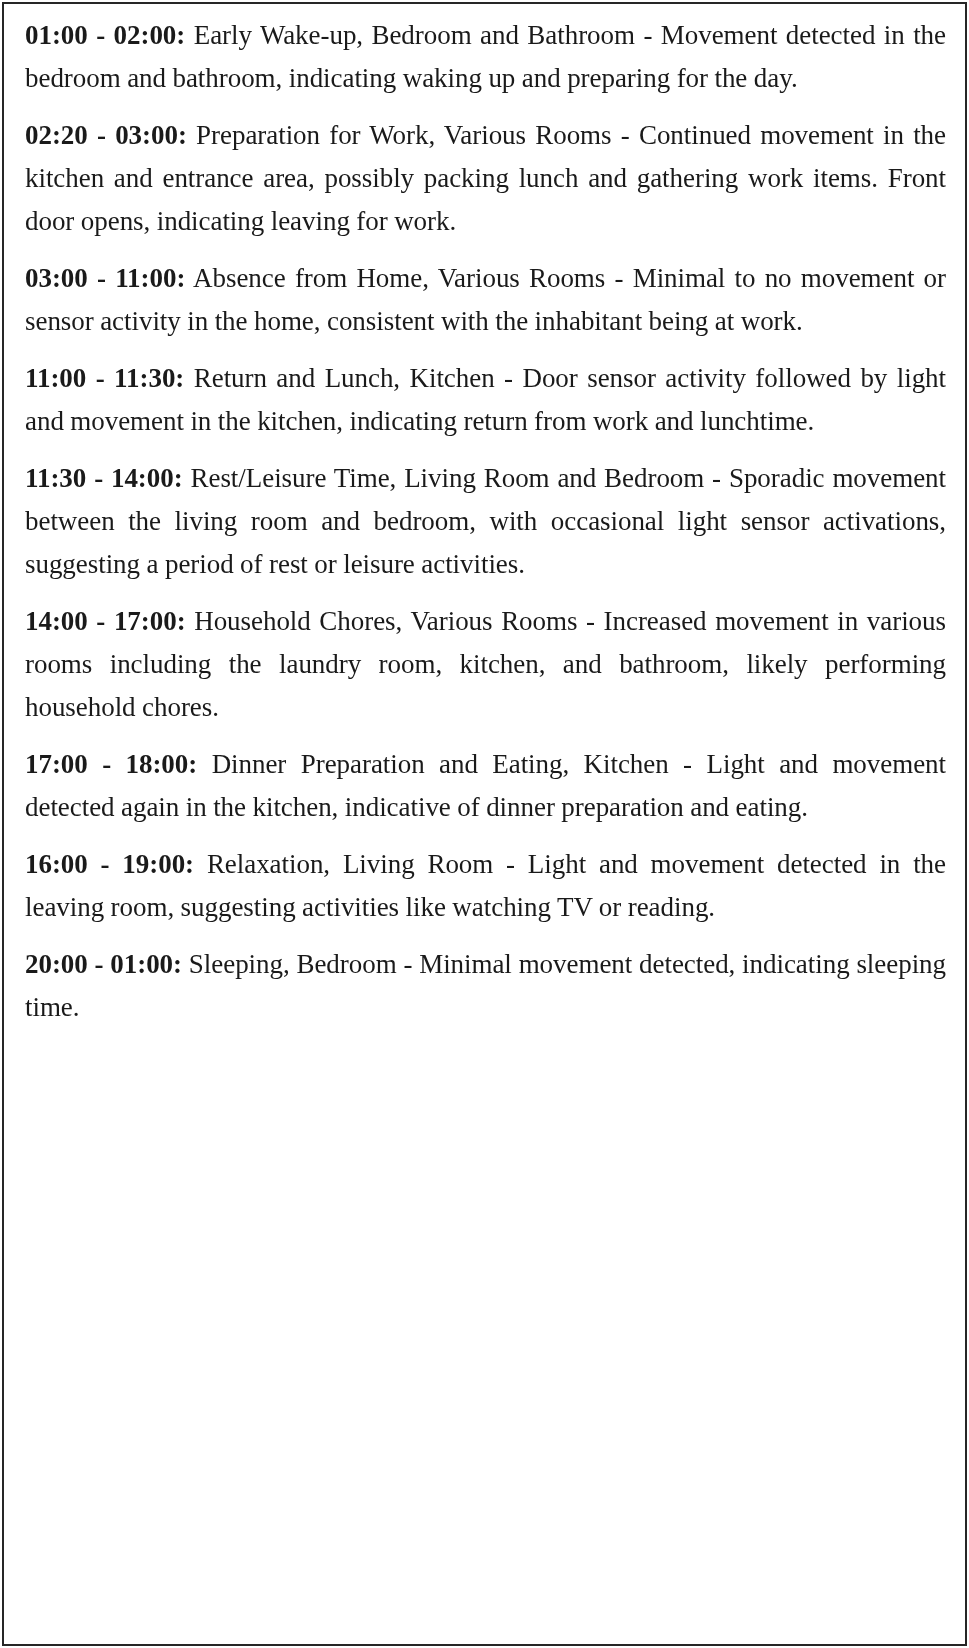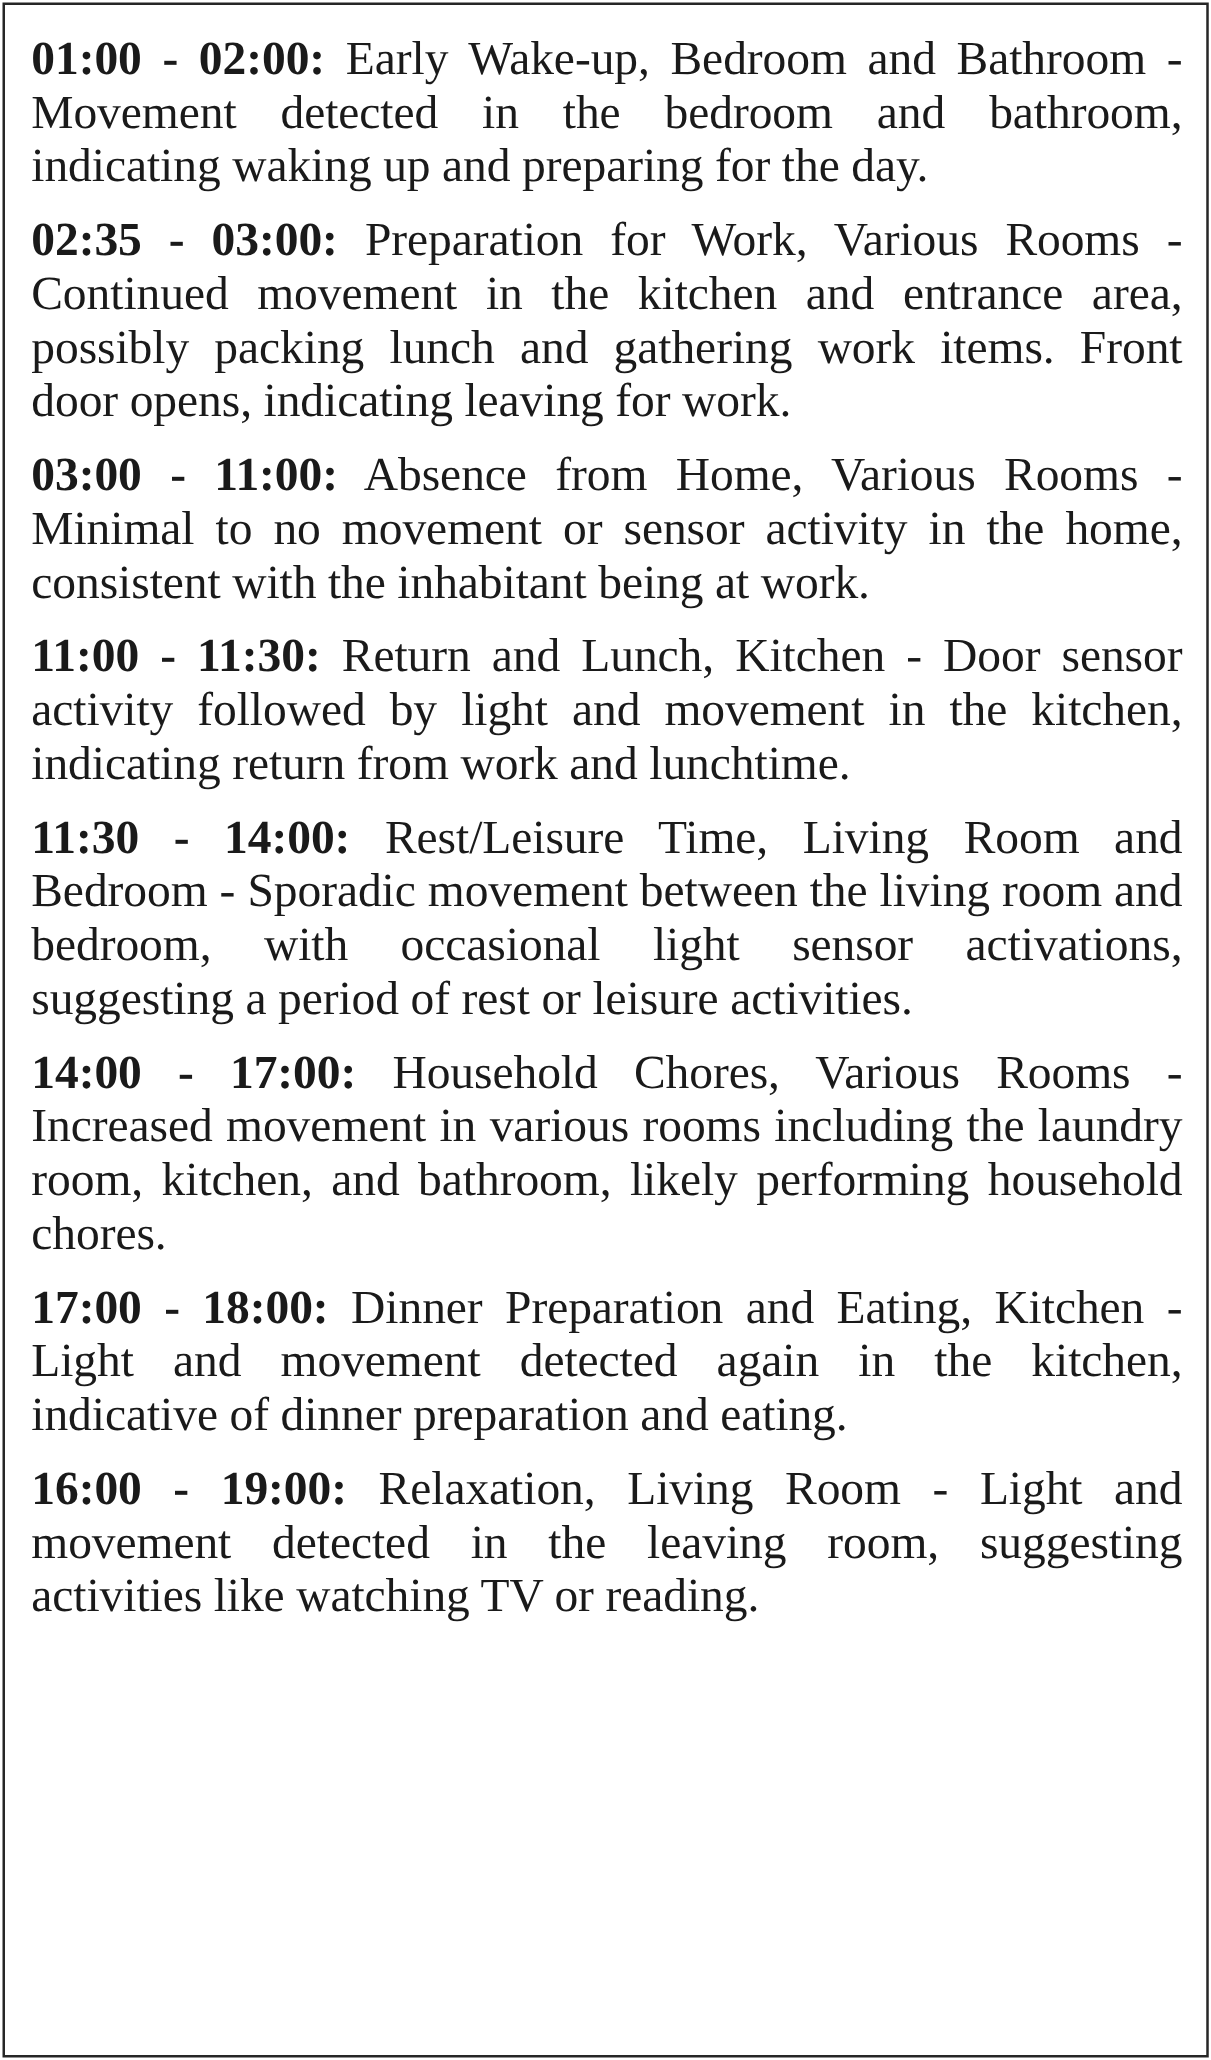--- a/index.html
+++ b/index.html
@@ -33,22 +33,22 @@
     background: #ffffff;
     overflow: hidden;
   }
 
   #schedule-list {
     box-sizing: border-box;
     padding: 6px 19px 10px 21px;
   }
 
   .entry {
-    margin: 16px 0 14px 0;
-    font-size: 38px;
+    margin: 4px 0 14px 0;
+    font-size: 27px;
     line-height: 43px;
     color: #1a1a1a;
     text-align: justify;
     text-justify: inter-word;
     hyphens: auto;
     -webkit-hyphens: auto;
     word-spacing: -0.2px;
     letter-spacing: -0.05px;
   }
 
@@ -69,21 +69,21 @@
 <body>
 
 <div id="page">
   <div id="panel">
     <div id="schedule-list">
       <p class="entry">
         <span class="time">01:00 - 02:00:</span>
         <span class="desc">Early Wake-up, Bedroom and Bathroom - Movement detected in the bedroom and bathroom, indicating waking up and preparing for the day.</span>
       </p>
       <p class="entry">
-        <span class="time">02:35 - 03:00:</span>
+        <span class="time">02:20 - 03:00:</span>
         <span class="desc">Preparation for Work, Various Rooms - Continued movement in the kitchen and entrance area, possibly packing lunch and gathering work items. Front door opens, indicating leaving for work.</span>
       </p>
       <p class="entry">
         <span class="time">03:00 - 11:00:</span>
         <span class="desc">Absence from Home, Various Rooms - Minimal to no movement or sensor activity in the home, consistent with the inhabitant being at work.</span>
       </p>
       <p class="entry">
         <span class="time">11:00 - 11:30:</span>
         <span class="desc">Return and Lunch, Kitchen - Door sensor activity followed by light and movement in the kitchen, indicating return from work and lunchtime.</span>
       </p>
@@ -96,15 +96,19 @@
         <span class="desc">Household Chores, Various Rooms - Increased movement in various rooms including the laundry room, kitchen, and bathroom, likely performing household chores.</span>
       </p>
       <p class="entry">
         <span class="time">17:00 - 18:00:</span>
         <span class="desc">Dinner Preparation and Eating, Kitchen - Light and movement detected again in the kitchen, indicative of dinner preparation and eating.</span>
       </p>
       <p class="entry">
         <span class="time">16:00 - 19:00:</span>
         <span class="desc">Relaxation, Living Room - Light and movement detected in the leaving room, suggesting activities like watching TV or reading.</span>
       </p>
+      <p class="entry">
+        <span class="time">20:00 - 01:00:</span>
+        <span class="desc">Sleeping, Bedroom - Minimal movement detected, indicating sleeping time.</span>
+      </p>
     </div>
   </div>
 </div>
 
 </body></html>

